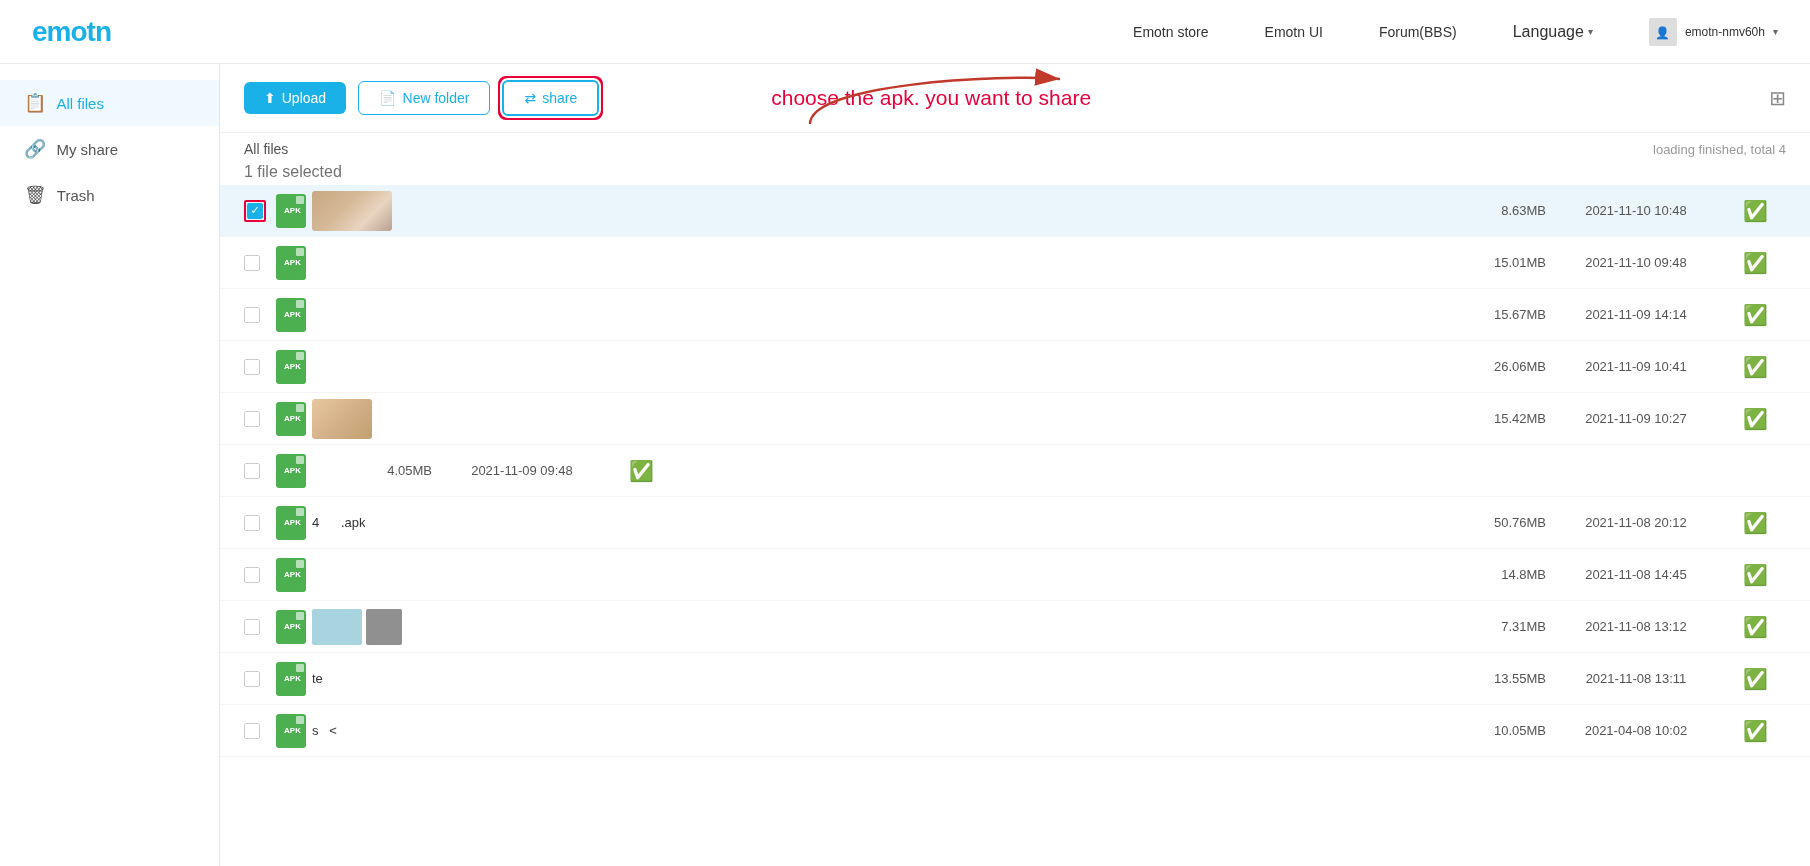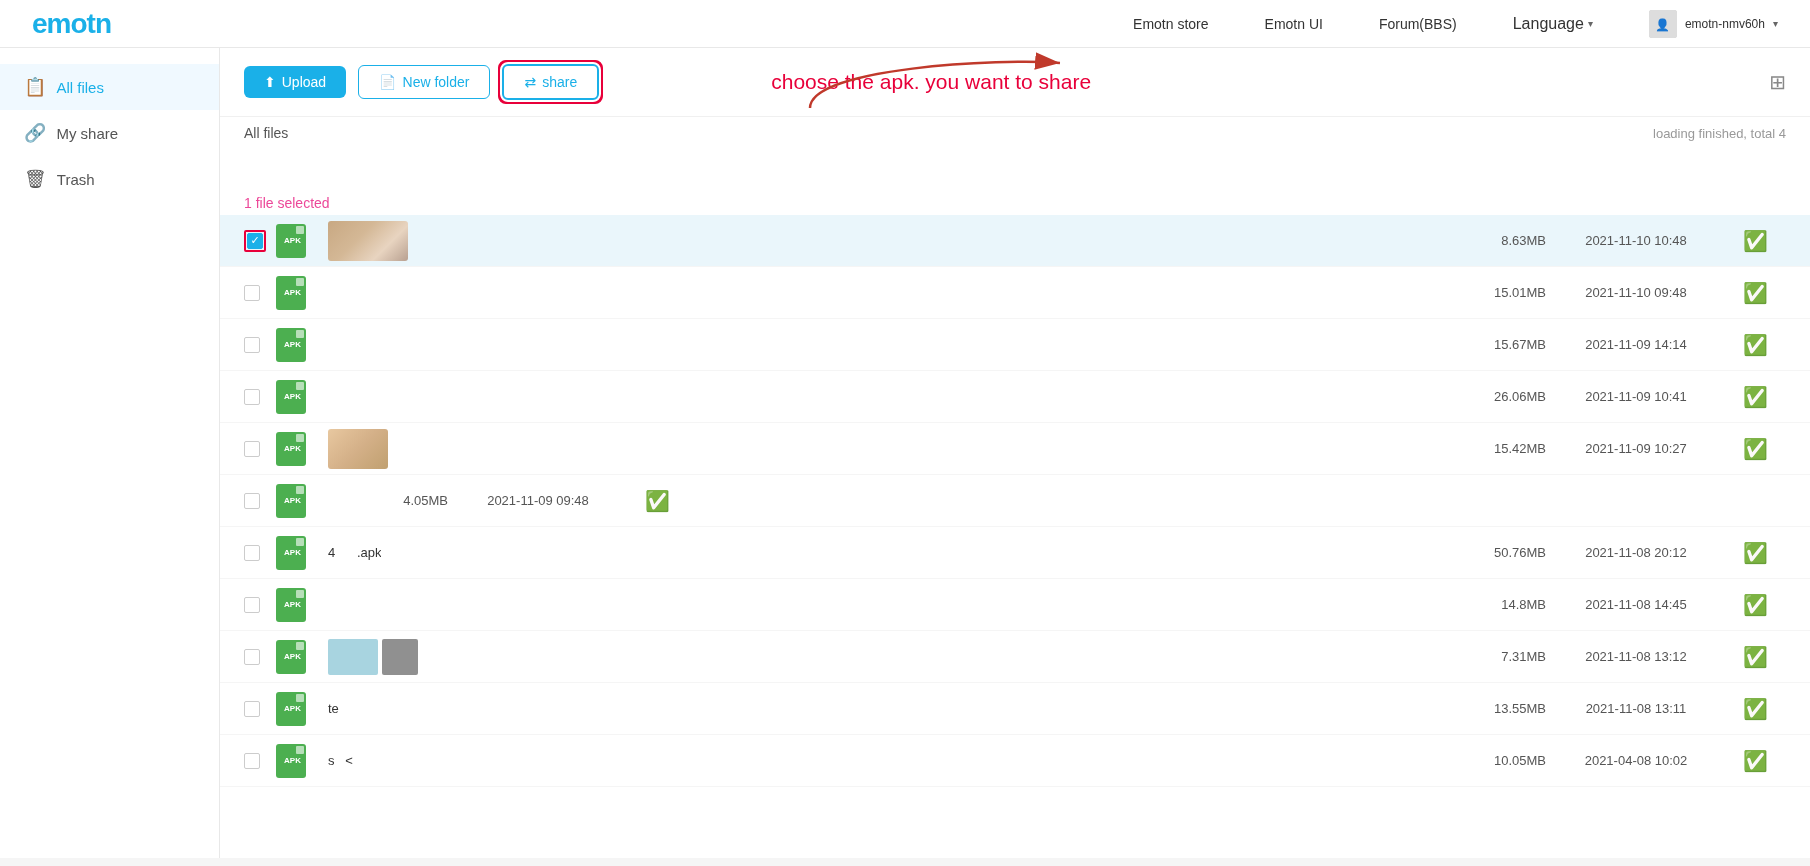--- a/index.html
+++ b/index.html
@@ -1,21 +1,21 @@
 <!DOCTYPE html>
 <html><head>
   <meta charset="utf-8">
   <style>
     * { box-sizing: border-box; margin: 0; padding: 0; }
     body { font-family: -apple-system, BlinkMacSystemFont, 'Segoe UI', sans-serif; background: #f5f5f5; color: #333; }
 
     
     .header {
       display: flex; align-items: center; justify-content: space-between;
-      background: #fff; padding: 0 32px; height: 48px;
+      background: #fff; padding: 0 32px; height: 64px;
       border-bottom: 1px solid #e8e8e8; position: relative; z-index: 10;
     }
     .logo { display: flex; align-items: center; }
     .logo-text { font-size: 28px; font-weight: 700; color: #1ab0e8; letter-spacing: -1px; }
     .header-nav { display: flex; align-items: center; gap: 56px; }
     .header-nav-item { font-size: 14px; color: #333; cursor: pointer; text-decoration: none; }
     .header-nav-lang { display: flex; align-items: center; gap: 4px; cursor: pointer; }
     .header-user { display: flex; align-items: center; gap: 8px; cursor: pointer; }
     .header-user-avatar { width: 28px; height: 28px; background: #ccc; border-radius: 3px; overflow: hidden; display: flex; align-items: center; justify-content: center; }
     .header-user-name { font-size: 12px; color: #333; }
@@ -66,36 +66,36 @@
     .file-list-header {
       display: flex; align-items: center; justify-content: space-between;
       padding: 8px 24px 4px;
     }
     .file-list-title { font-size: 14px; color: #555; font-weight: 500; }
     .file-list-info { font-size: 13px; color: #999; }
     .grid-icon { font-size: 20px; color: #888; cursor: pointer; }
 
     
     .selection-info {
-      padding: 2px 24px 4px; font-size: 14px; color: #ec4899; margin-top: 48px;
+      padding: 2px 24px 4px; font-size: 16px; color: #737373;
     }
     .file-row {
       display: flex; align-items: center;
       border-bottom: 1px solid #f5f5f5;
       padding: 0 24px; height: 52px;
     }
     .file-row.selected { background: #eaf6fb; }
     .file-check { width: 32px; flex-shrink: 0; display: flex; align-items: center; }
     .checkbox {
       width: 16px; height: 16px; border: 1.5px solid #ccc; border-radius: 2px;
       display: flex; align-items: center; justify-content: center; cursor: pointer;
       background: #fff;
     }
     .checkbox.checked { background: #1ab0e8; border-color: #1ab0e8; color: #fff; font-size: 11px; }
-    .file-icon-col { width: 52px; flex-shrink: 0; }
+    .file-icon-col { width: 36px; flex-shrink: 0; }
     .file-icon {
       width: 30px; height: 34px; background: #4caf50; border-radius: 3px;
       display: flex; align-items: center; justify-content: center;
       color: #fff; font-size: 9px; font-weight: bold; position: relative;
     }
     .file-icon::after {
       content: ''; position: absolute; top: 2px; right: 2px;
       width: 8px; height: 8px; background: #fff; border-radius: 1px;
       opacity: 0.6;
     }

